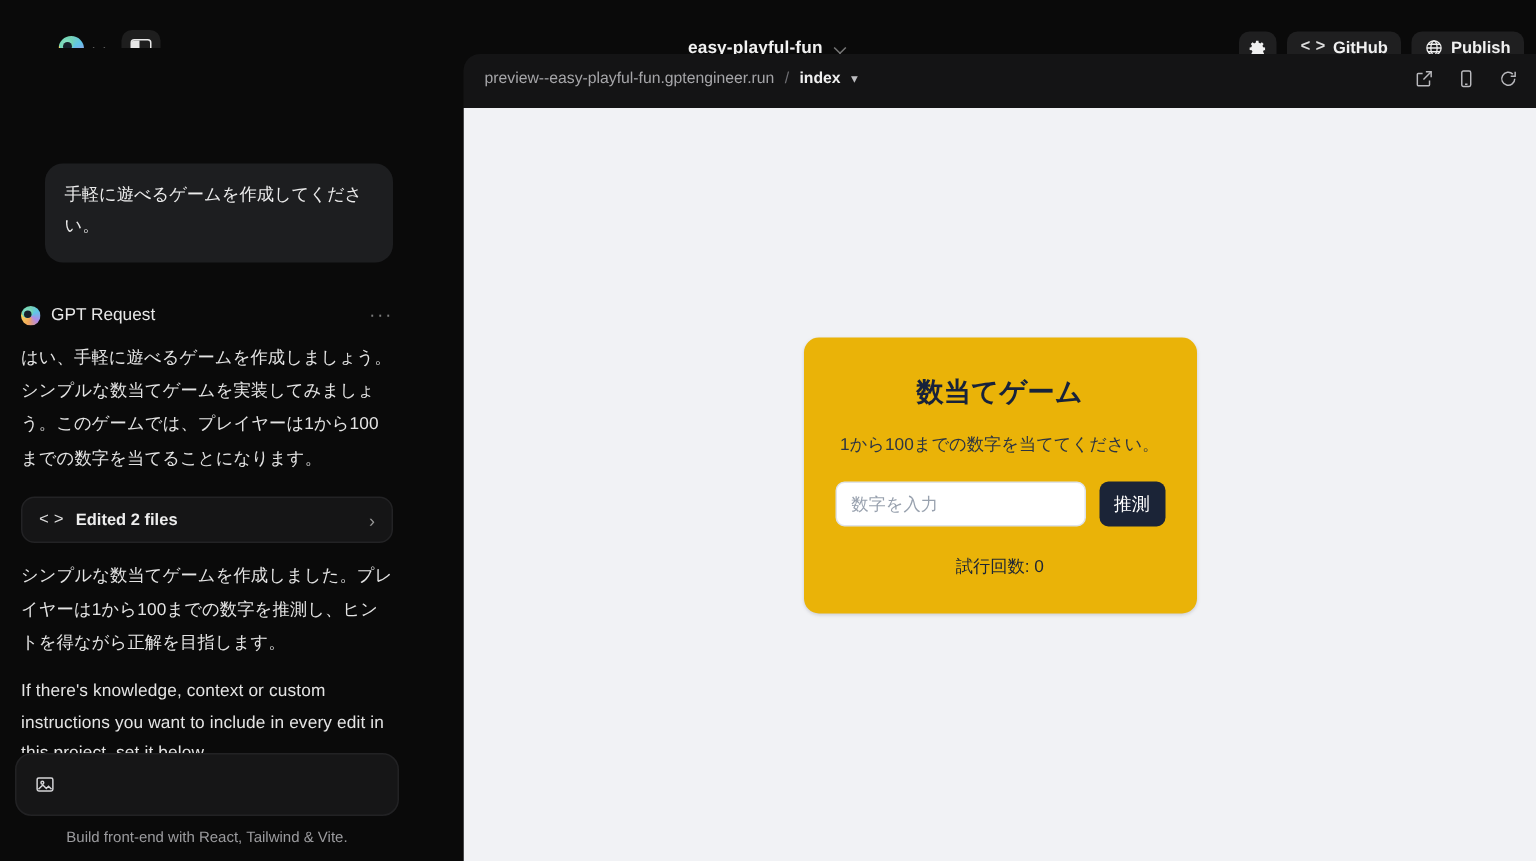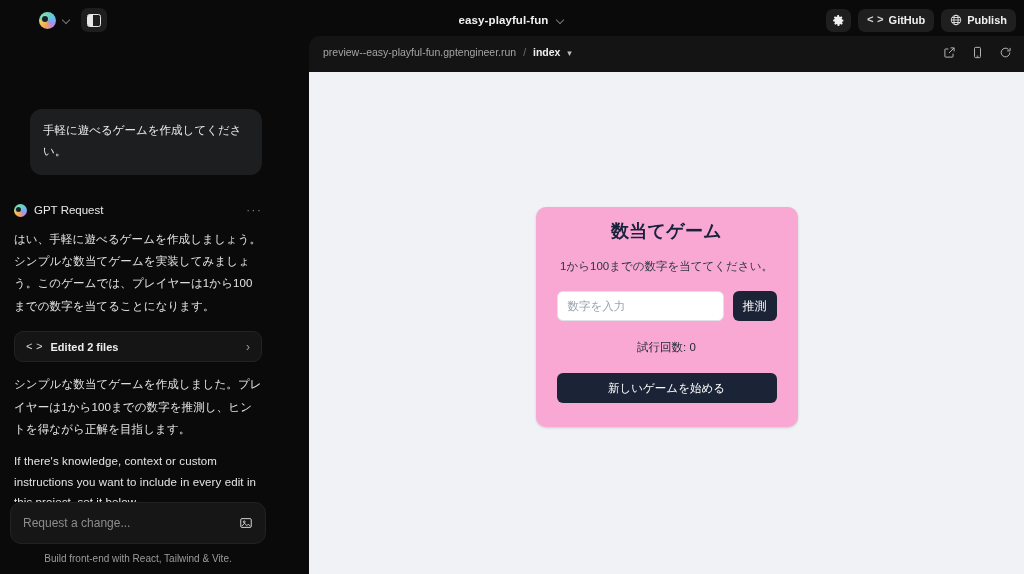--- a/index.html
+++ b/index.html
@@ -6,21 +6,21 @@
   html, body {
     width: 1024px; height: 574px;
     background: #0a0a0a;
     font-family: "Liberation Sans", "DejaVu Sans", sans-serif;
     overflow: hidden;
   }
   .app { position: relative; width: 1024px; height: 574px; background: #0a0a0a; }
 
   
   .topbar {
-    position: absolute; top: 4px; left: 0; width: 1024px; height: 32px;
+    position: absolute; top: 16px; left: 0; width: 1024px; height: 32px;
     display: flex; align-items: center; background: #0a0a0a; padding-left: 32px;
   }
   .topbar-left { display: flex; align-items: center; gap: 6px; padding-left: 7px; }
   .avatar {
     width: 17px; height: 17px; border-radius: 50%;
     background:
       radial-gradient(circle at 30% 30%, #8fe3c8 0%, #6fd3b4 28%, transparent 29%),
       conic-gradient(from 200deg, #f2a65a, #f4d35e, #7fd4a8, #5ec6e8, #b28ae8, #f2a65a);
     position: relative; overflow: hidden;
   }
@@ -135,23 +135,23 @@
   .url .sep { color: #6f6f73; margin: 0 4px; }
   .url .page { color: #f0f0f0; font-weight: 600; }
   .preview-actions { margin-left: auto; display: flex; align-items: center; gap: 15px; }
 
   .viewport {
     position: absolute; left: 0; top: 36px; width: 715px; height: 502px;
     background: #f1f2f5; display: flex; align-items: center; justify-content: center;
   }
 
   .game-card {
-    width: 262px; background: #f9a8d4; border-radius: 10px;
+    width: 262px; background: #eab308; border-radius: 10px;
     box-shadow: 0 1px 3px rgba(16,24,40,.10), 0 1px 2px rgba(16,24,40,.06);
-    padding: 12px 21px 24px; text-align: center;
+    padding: 24px 21px 24px; text-align: center;
     margin-top: -12px;
   }
   .game-title {
     font-size: 18px; font-weight: 700; color: #17223b; letter-spacing: .3px;
   }
   .game-sub { font-size: 11.5px; color: #2c3443; margin-top: 16px; }
   .guess-row { display: flex; gap: 9px; margin-top: 17px; }
   .guess-input {
     flex: 1; height: 30px; border: 1px solid #dfe3e9; border-radius: 6px;
     background: #fff; display: flex; align-items: center; padding: 0 10px;
@@ -241,21 +241,20 @@
       </div>
 
       <div class="assist-para">シンプルな数当てゲームを作成しました。プレイヤーは1から100までの数字を推測し、ヒントを得ながら正解を目指します。</div>
 
       <div class="assist-para latin">If there's knowledge, context or custom instructions you want to include in every edit in this project, set it below.</div>
 
     </div>
 
     <div class="composer-wrap">
       <div class="composer">
-        <span class="ph">Request a change...</span>
         <svg width="14" height="14" viewBox="0 0 24 24" fill="none" stroke="#d5d5d8" stroke-width="1.7">
           <rect x="3" y="4.5" width="18" height="15" rx="2"></rect>
           <circle cx="9" cy="10" r="1.6"></circle>
           <path d="M4.5 17.5l5-5 4 4 2.5-2.5 3.5 3.5"></path>
         </svg>
       </div>
     </div>
 
     <div class="footnote">Build front-end with React, Tailwind &amp; Vite.</div>
   </div>
@@ -293,18 +292,17 @@
 
         <div class="guess-row">
           <div class="guess-input">
             <span>数字を入力</span>
           </div>
           <div class="guess-btn">推測</div>
         </div>
 
         <div class="attempts">試行回数: 0</div>
 
-        <div class="new-game-btn">新しいゲームを始める</div>
       </div>
     </div>
 
   </div>
 </div>
 
 </body></html>

